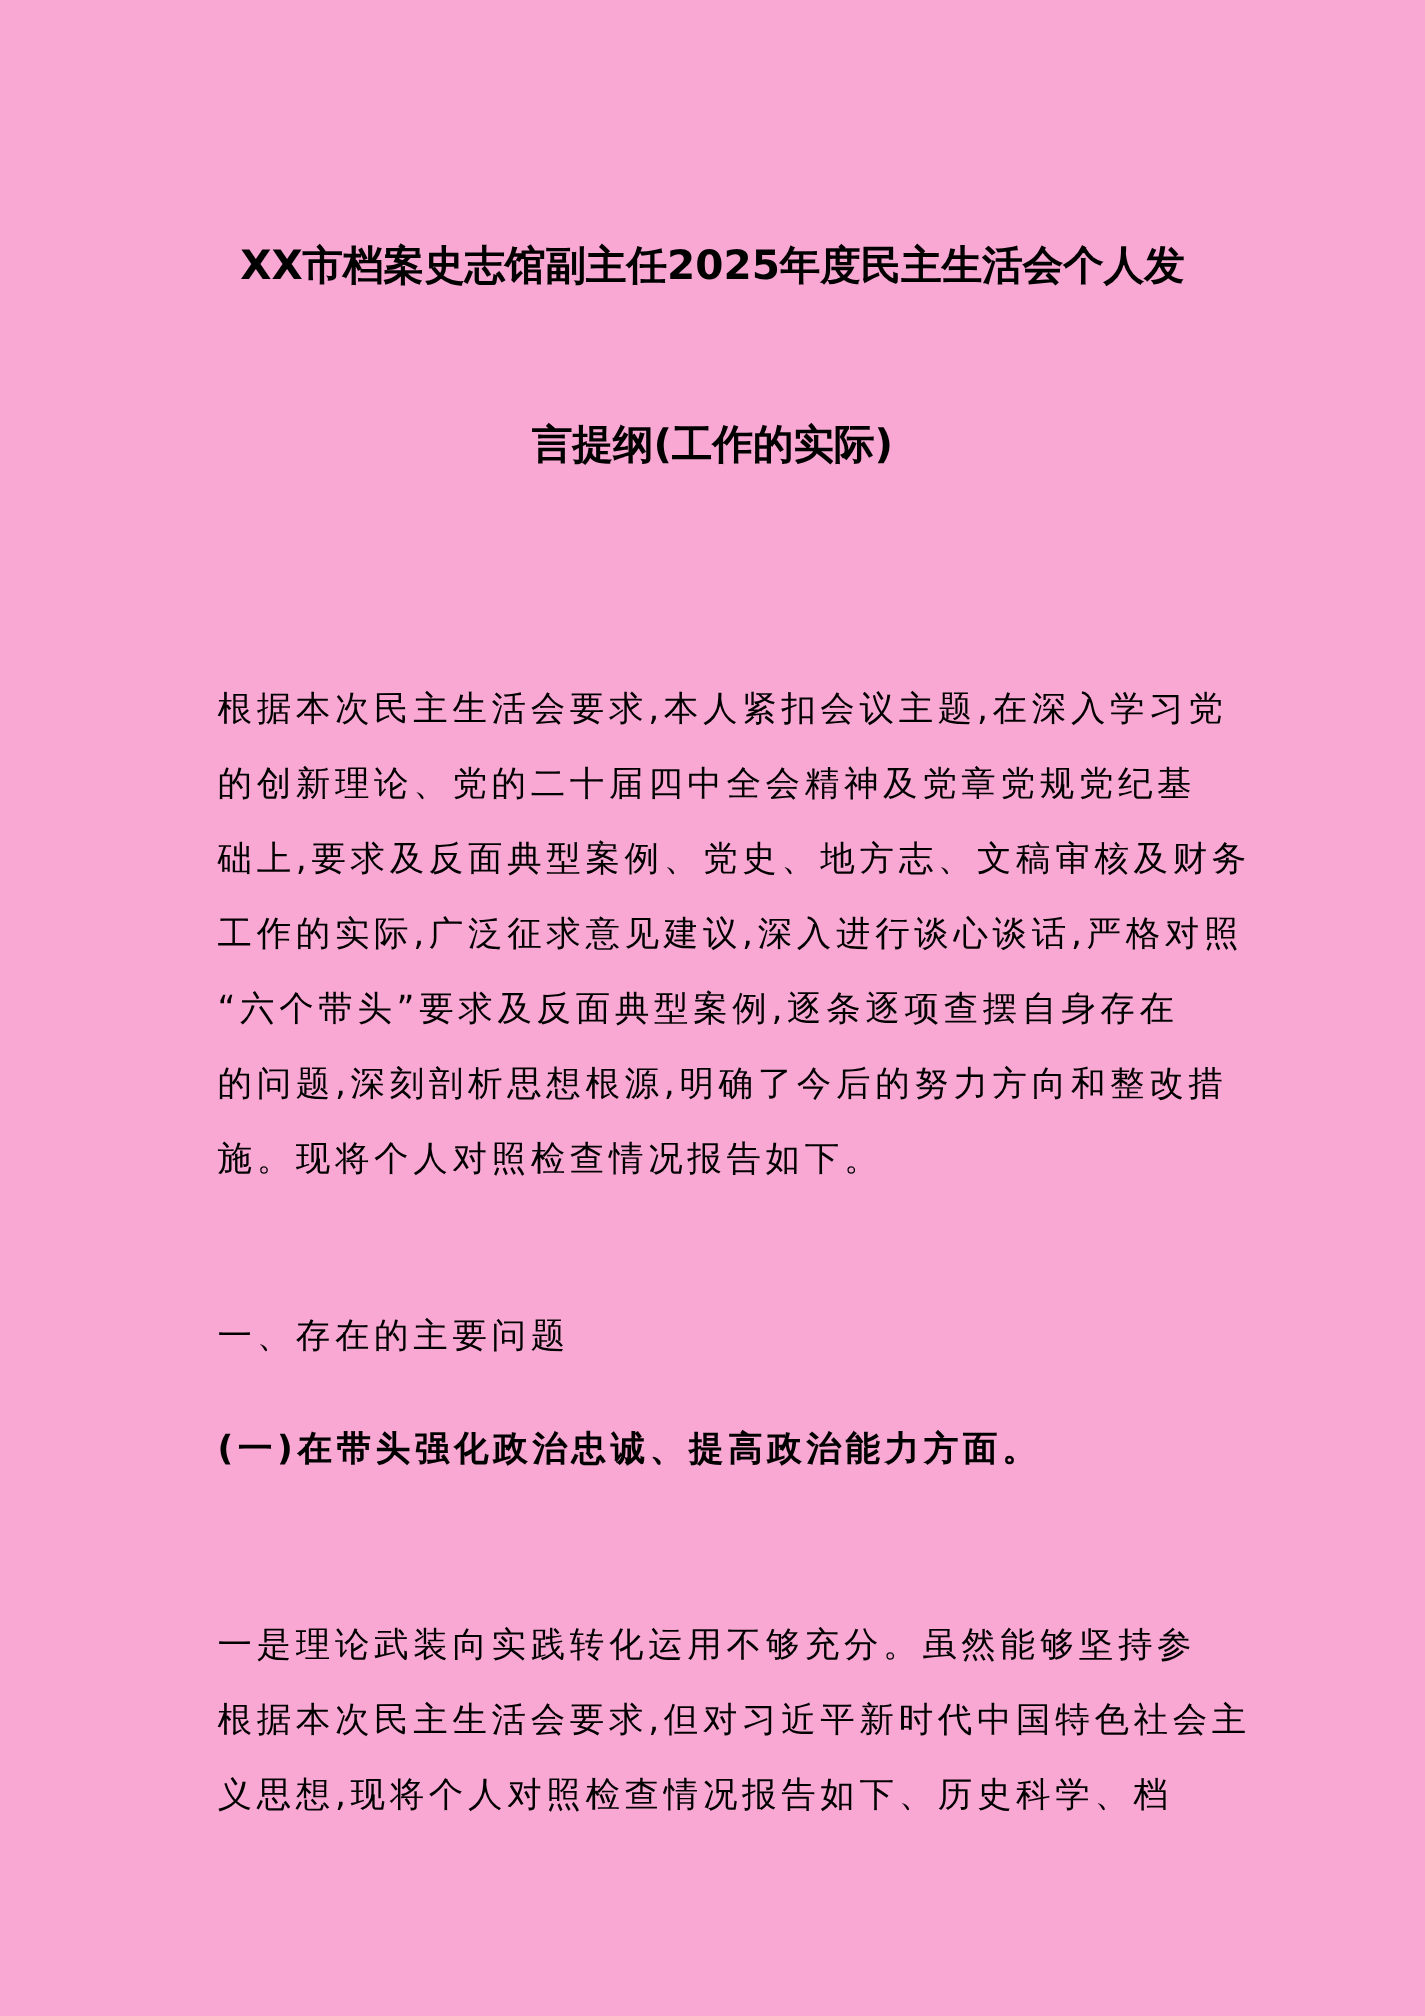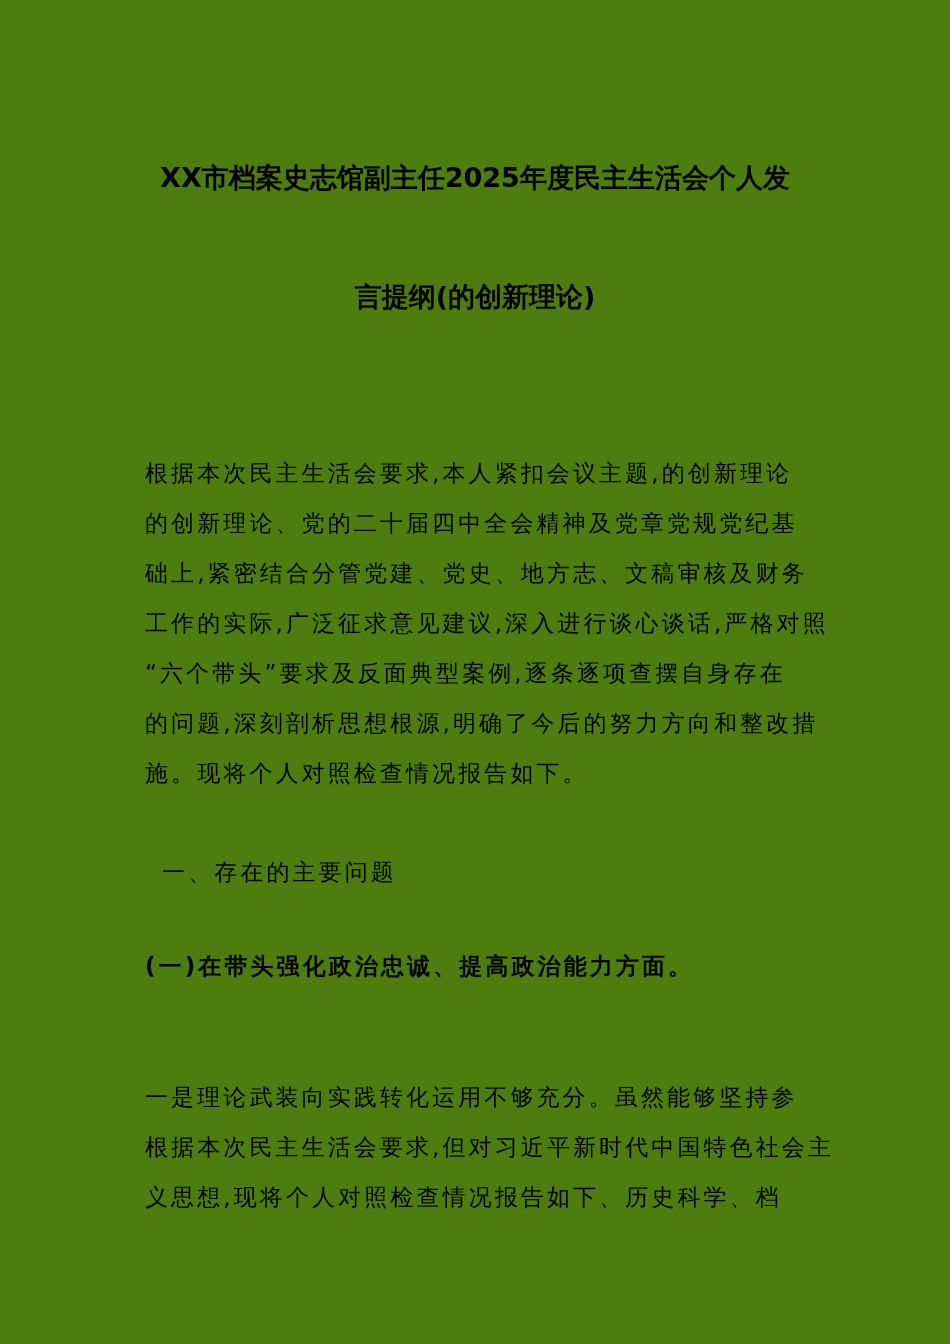--- a/index.html
+++ b/index.html
@@ -13,21 +13,21 @@
       overflow: hidden;
       position: relative;
       color: #000000;
       font-family: "DejaVu Sans", "Liberation Sans", sans-serif;
     }
     .page {
       position: absolute;
       left: 0; top: 0;
       width: 950px;
       height: 1344px;
-      background: #4d7c0f;
+      background: #f9a8d4;
     }
     .title-line {
       position: absolute;
       left: 0;
       width: 950px;
       text-align: center;
       font-weight: bold;
       font-size: 27px;
       letter-spacing: 0px;
       line-height: 40px;
@@ -44,36 +44,36 @@
       letter-spacing: 3.1px;
       text-align: justify;
       text-align-last: left;
     }
     .line {
       display: block;
       white-space: nowrap;
       height: 50px;
     }
     .para-intro { top: 448px; }
-    .heading-1 { top: 847px; margin-left: 17px; }
+    .heading-1 { top: 866px; }
     .heading-2 { top: 941px; font-weight: bold; }
     .para-1 { top: 1072px; }
   </style>
 </head>
 <body>
 
 <div class="page">
 
   <div class="title-line title-line-1">XX市档案史志馆副主任2025年度民主生活会个人发</div>
-  <div class="title-line title-line-2">言提纲(的创新理论)</div>
+  <div class="title-line title-line-2">言提纲(工作的实际)</div>
 
   <div class="body-block para-intro">
-    <span class="line">根据本次民主生活会要求,本人紧扣会议主题,的创新理论</span>
+    <span class="line">根据本次民主生活会要求,本人紧扣会议主题,在深入学习党</span>
     <span class="line">的创新理论、党的二十届四中全会精神及党章党规党纪基</span>
-    <span class="line">础上,紧密结合分管党建、党史、地方志、文稿审核及财务</span>
+    <span class="line">础上,要求及反面典型案例、党史、地方志、文稿审核及财务</span>
     <span class="line">工作的实际,广泛征求意见建议,深入进行谈心谈话,严格对照</span>
     <span class="line">“六个带头”要求及反面典型案例,逐条逐项查摆自身存在</span>
     <span class="line">的问题,深刻剖析思想根源,明确了今后的努力方向和整改措</span>
     <span class="line">施。现将个人对照检查情况报告如下。</span>
   </div>
 
   <div class="body-block heading-1">
     <span class="line">一、存在的主要问题</span>
   </div>
 

